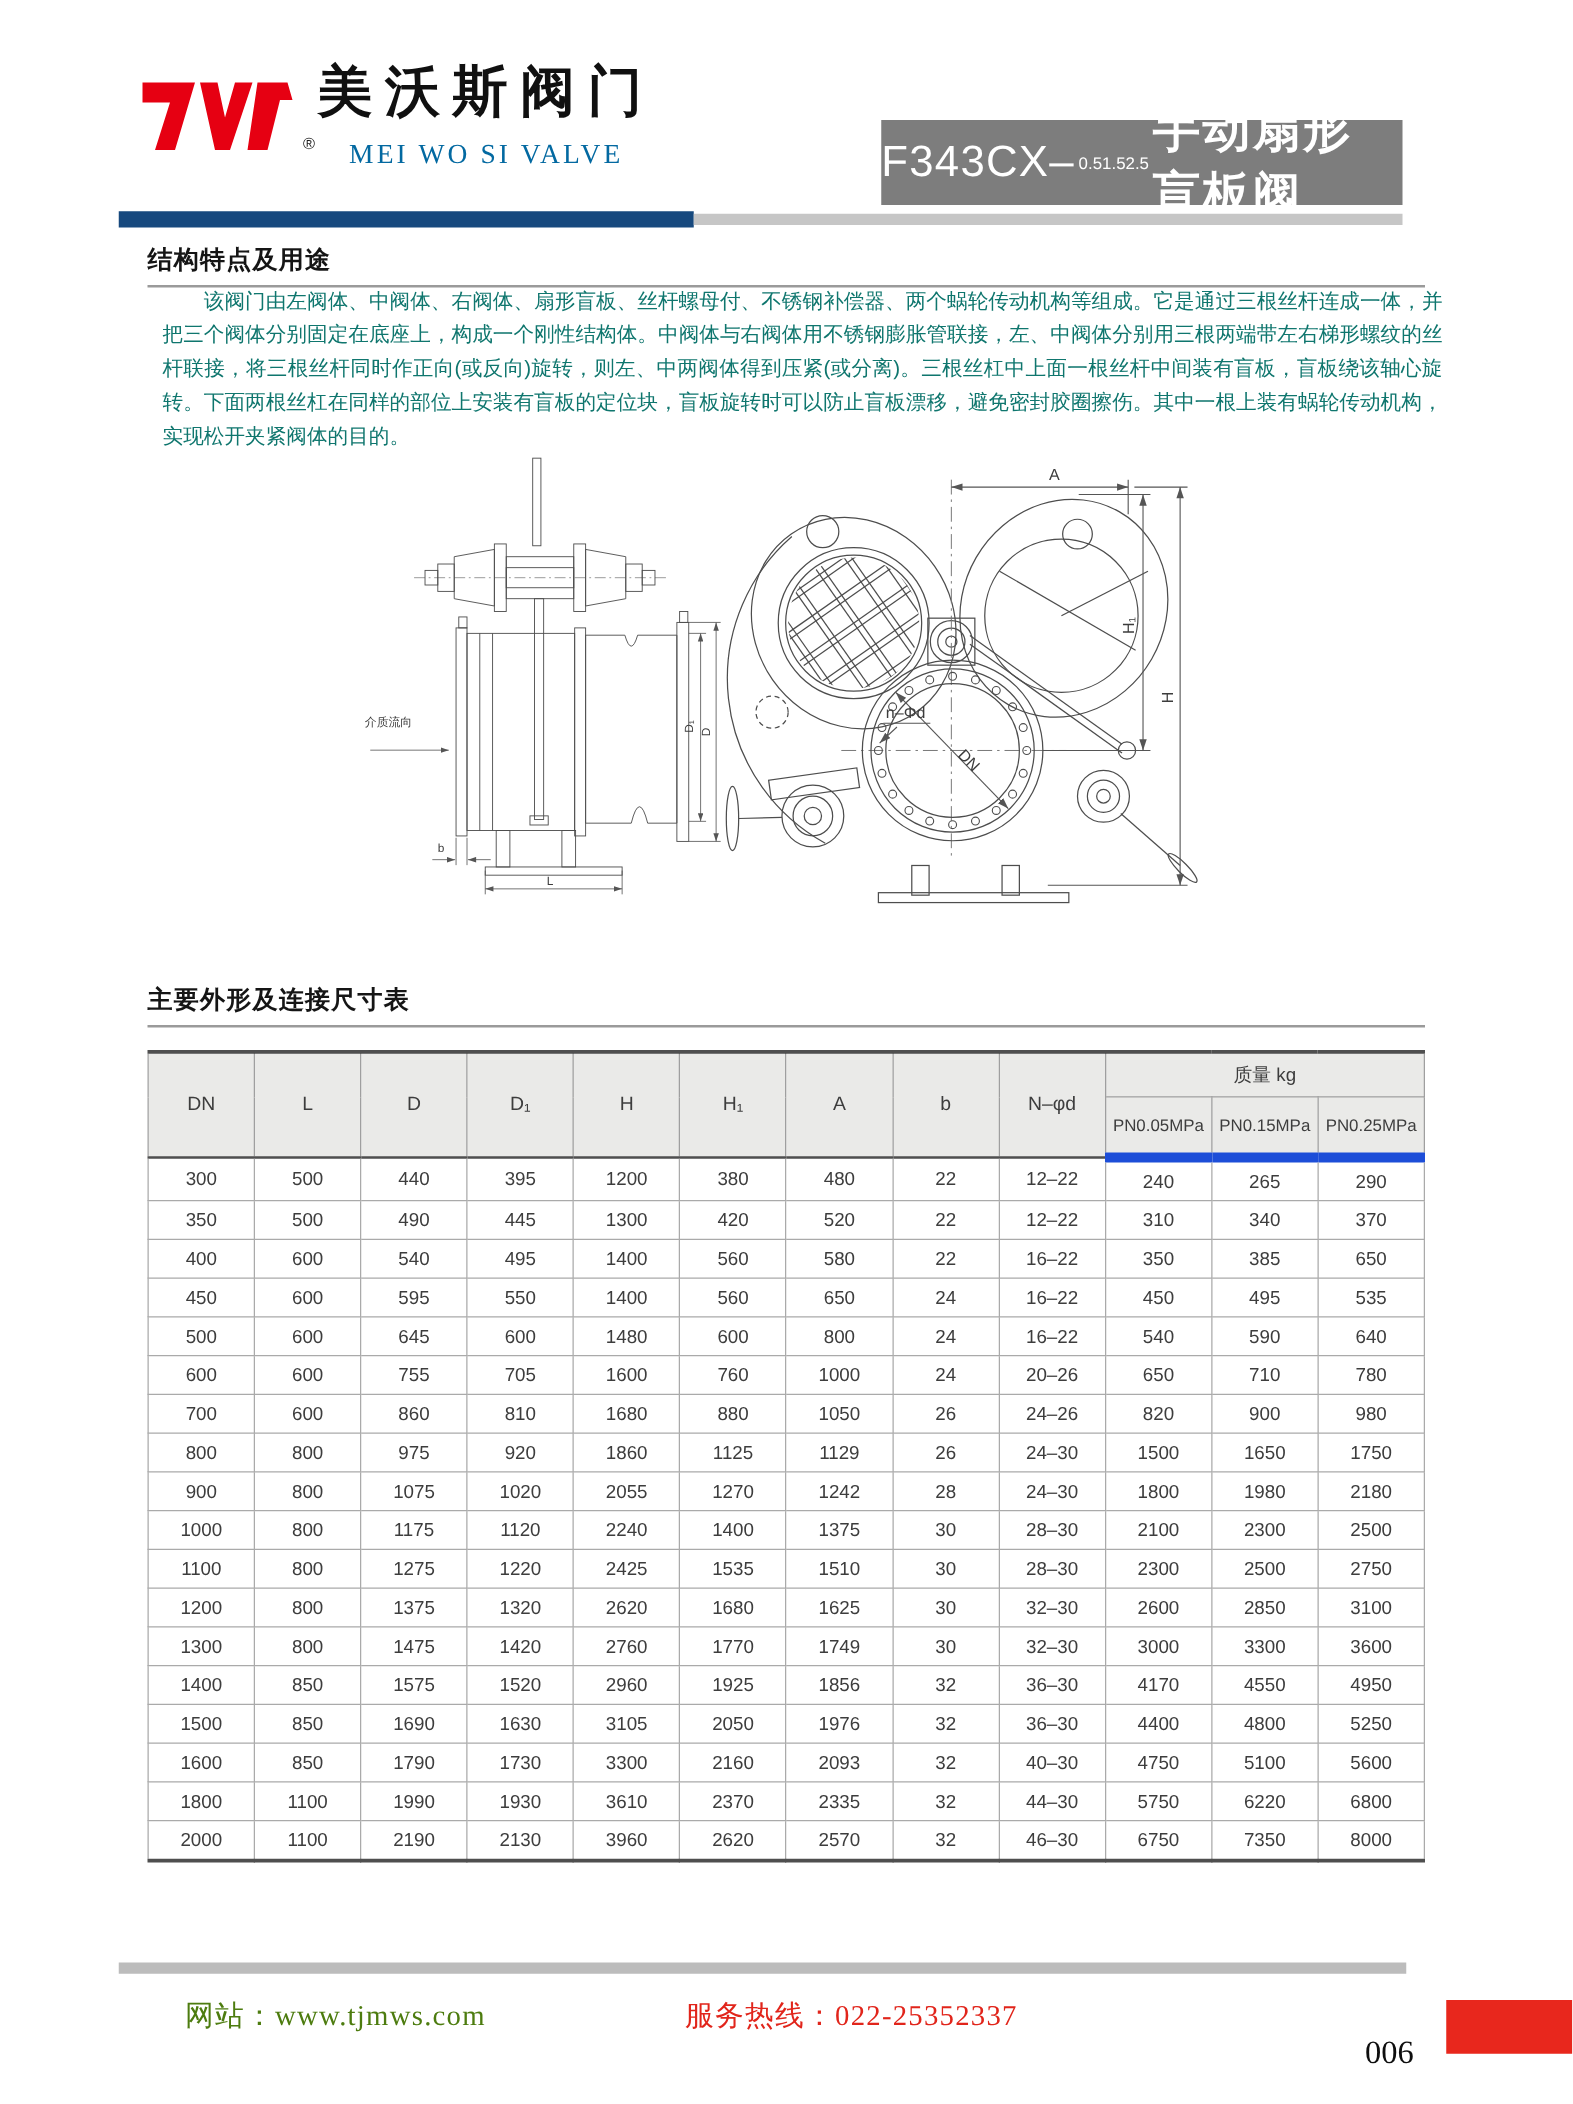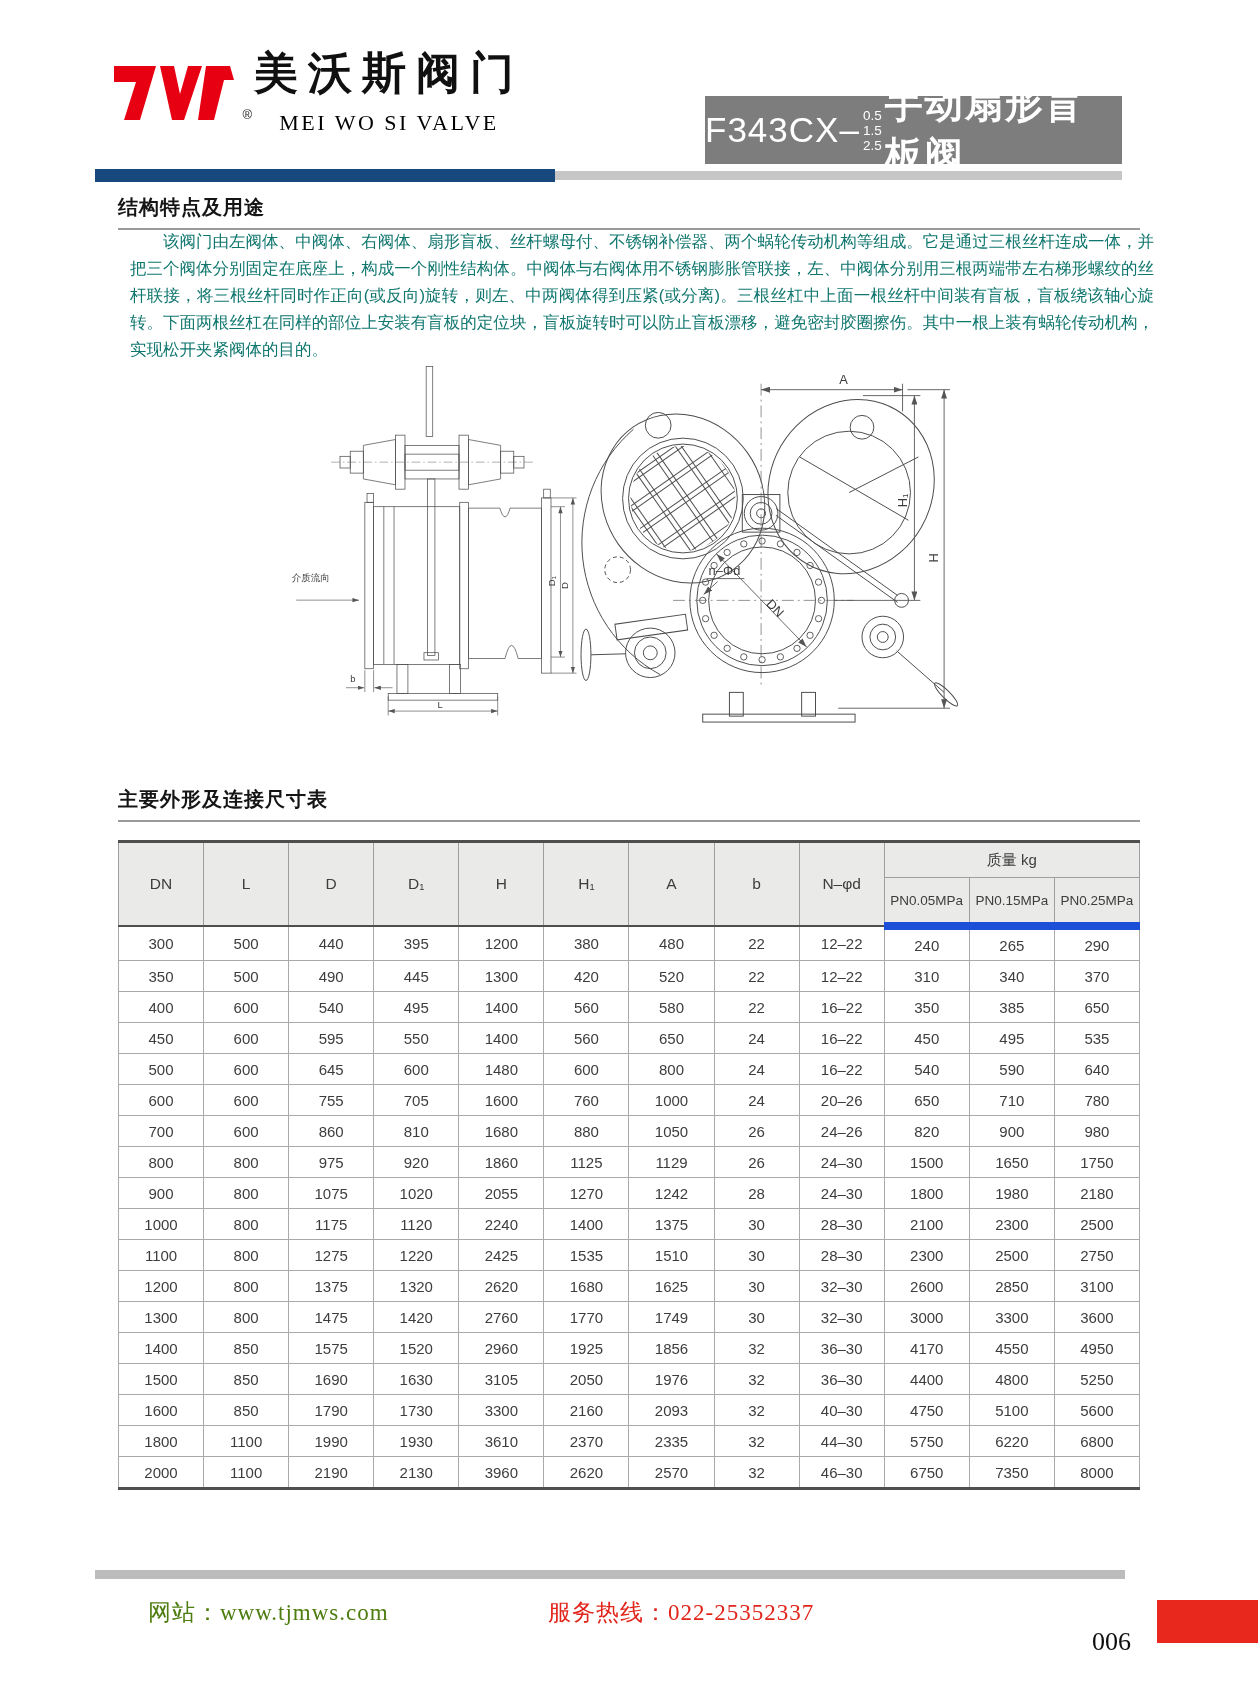--- a/index.html
+++ b/index.html
@@ -5,25 +5,25 @@
   html,body { margin:0; padding:0; background:#ffffff; }
   body { font-family:"Liberation Sans", sans-serif; }
   .page { position:relative; width:1258px; height:1683px; background:#fff; overflow:hidden; }
 
   
   .brand { position:absolute; left:112px; top:50px; display:flex; align-items:center; gap:16px; }
   .logo-mark { position:relative; width:126px; height:78px; }
   .reg { position:absolute; right:-14px; bottom:10px; font-size:13px; color:#1a1a1a; }
   .brand-text { display:flex; flex-direction:column; align-items:center; }
   .brand-cn { font-family:"Liberation Serif", serif; font-weight:bold; font-size:44px; letter-spacing:10px; color:#101010; line-height:1.1; }
-  .brand-en { font-family:"Liberation Serif", serif; font-size:22px; letter-spacing:2.5px; color:#000000; margin-top:12px; }
+  .brand-en { font-family:"Liberation Serif", serif; font-size:22px; letter-spacing:2.5px; color:#0369a1; margin-top:12px; }
 
   .model-box { position:absolute; left:705px; top:96px; width:417px; height:68px; background:#7d7d7d; color:#ffffff; display:flex; align-items:center; justify-content:center; }
   .model-prefix { font-size:35px; letter-spacing:1px; }
-  .pressure-stack { display:flex; flex-direction:column; font-size:13.5px; line-height:15px; text-align:left; margin:0 3px; }
+  .pressure-stack { display:flex; font-size:13.5px; line-height:15px; text-align:left; margin:0 3px; }
   .model-name { font-size:38px; font-weight:bold; letter-spacing:2px; }
 
   .rule-blue { position:absolute; left:95px; top:169px; width:460px; height:13px; background:#17497e; }
   .rule-gray-top { position:absolute; left:555px; top:171px; width:567px; height:9px; background:#c6c6c6; }
 
   
   .sec-title { position:absolute; left:118px; width:1022px; }
   .sec-title h2 { margin:0; font-size:20px; font-weight:bold; color:#151515; letter-spacing:1px; }
   .sec-title .rule { margin-top:7px; border-bottom:2px solid #9a9a9a; }
 

